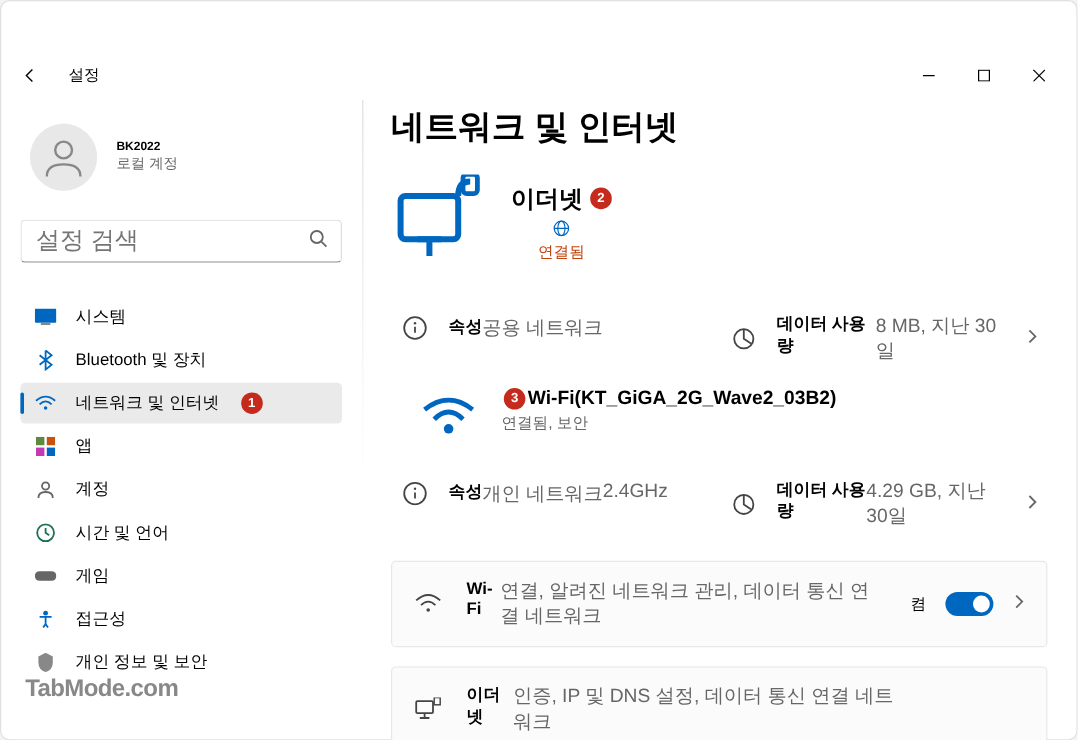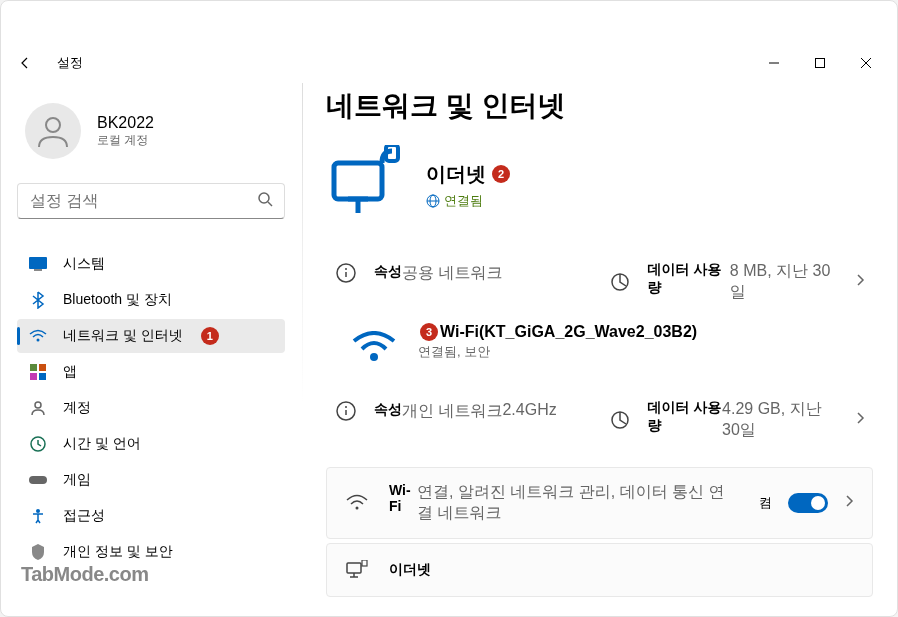--- a/index.html
+++ b/index.html
@@ -13,64 +13,64 @@
     .title-text { font-size: 13px; color: #000; }
     .window-controls { margin-left: auto; display: flex; }
     .win-btn { width: 46px; height: 32px; display: flex; align-items: center; justify-content: center; cursor: pointer; }
     
     .content { flex: 1; display: flex; overflow: hidden; }
     
     .sidebar { width: 300px; padding: 12px 16px 0 16px; display: flex; flex-direction: column; gap: 4px; overflow-y: auto; }
     .user-section { display: flex; align-items: center; gap: 16px; padding: 8px 0 20px 8px; }
     .avatar { width: 56px; height: 56px; border-radius: 50%; background: #e8e8e8; display: flex; align-items: center; justify-content: center; }
     .user-info { display: flex; flex-direction: column; }
-    .user-name { font-size: 16px; font-weight: 400; color: #000; }
+    .user-name { font-size: 10px; font-weight: 700; color: #000; }
     .user-type { font-size: 12px; color: #666; }
     
     .search-box { position: relative; margin-bottom: 24px; }
-    .search-input { width: 100%; height: 36px; border: 1px solid #ddd; border-bottom: 1px solid #888; border-radius: 4px; padding: 0 40px 0 12px; font-size: 16px; background: #fff; }
+    .search-input { width: 100%; height: 36px; border: 1px solid #ddd; border-bottom: 1px solid #888; border-radius: 4px; padding: 0 40px 0 12px; font-size: 20px; background: #fff; }
     .search-icon { position: absolute; right: 12px; top: 50%; transform: translateY(-50%); color: #666; }
     
     .nav-list { display: flex; flex-direction: column; gap: 2px; }
     .nav-item { display: flex; align-items: center; gap: 16px; padding: 8px 12px; border-radius: 4px; cursor: pointer; font-size: 14px; position: relative; }
     .nav-item.active { background: #eaeaea; }
     .nav-item.active::before { content: ""; position: absolute; left: 0; top: 8px; bottom: 8px; width: 3px; background: #0067c0; border-radius: 2px; }
     .nav-icon { width: 18px; height: 18px; display: flex; align-items: center; justify-content: center; flex-shrink: 0; }
     
     .badge { width: 18px; height: 18px; border-radius: 50%; background: #c42b1c; color: #fff; font-size: 11px; font-weight: bold; display: inline-flex; align-items: center; justify-content: center; margin-left: 2px; }
     
     .main { flex: 1; padding: 4px 24px 0 24px; overflow-y: auto; border-left: 1px solid transparent; position: relative; }
     .main::before { content: ""; position: absolute; left: 0; top: 0; bottom: 0; width: 1px; background: linear-gradient(#ddd, transparent 60%); }
     
     .page-title { font-size: 28px; font-weight: 600; margin-bottom: 20px; }
     
     .status-card { display: flex; align-items: center; gap: 20px; margin-bottom: 24px; }
     .status-icon-big { width: 80px; height: 80px; display: flex; align-items: center; justify-content: center; }
     .status-text { display: flex; flex-direction: column; gap: 4px; }
     .status-title { font-size: 20px; font-weight: 600; display: flex; align-items: center; gap: 4px; }
-    .status-sub { font-size: 13px; color: #4d7c0f; display: flex; align-items: center; gap: 4px; }
+    .status-sub { font-size: 13px; color: #c2410c; display: flex; align-items: center; gap: 4px; flex-direction: column; }
     
     .info-row { display: flex; align-items: center; padding: 12px 8px; gap: 16px; cursor: pointer; border-radius: 4px; }
     .info-icon { width: 24px; height: 24px; display: flex; align-items: center; justify-content: center; flex-shrink: 0; }
     .info-text { display: flex; flex-direction: row; }
     .info-title { font-size: 14px; font-weight: 600; }
     .info-sub { font-size: 16px; color: #666; }
     .info-right { margin-left: auto; display: flex; align-items: center; gap: 16px; }
     .chevron { color: #666; }
     
     .info-row-pair { display: flex; align-items: flex-start; }
     .info-row-pair .info-row { flex: 1; }
     
     .wifi-section { display: flex; align-items: flex-start; gap: 20px; padding: 8px 8px 8px 24px; margin-bottom: 8px; }
     .wifi-icon-big { width: 48px; height: 48px; display: flex; align-items: center; justify-content: center; }
     .wifi-text { display: flex; flex-direction: column; gap: 2px; }
     .wifi-title { font-size: 16px; font-weight: 600; display: flex; align-items: center; gap: 2px; }
     .wifi-sub { font-size: 13px; color: #666; }
     
-    .setting-card { background: #fbfbfb; border: 1px solid #e8e8e8; border-radius: 4px; margin-bottom: 4px; display: flex; align-items: center; padding: 14px 18px; gap: 20px; cursor: pointer; }
+    .setting-card { background: #fbfbfb; border: 1px solid #e8e8e8; border-radius: 4px; margin-bottom: 16px; display: flex; align-items: center; padding: 14px 18px; gap: 20px; cursor: pointer; }
     .setting-card .info-text { flex: 1; max-width: 360px; }
     .toggle { width: 40px; height: 20px; border-radius: 10px; background: #0067c0; position: relative; }
     .toggle::after { content: ""; position: absolute; right: 3px; top: 3px; width: 14px; height: 14px; border-radius: 50%; background: #fff; }
     .toggle-label { font-size: 13px; }
     
     .watermark { position: absolute; left: 20px; bottom: 30px; font-size: 20px; font-weight: bold; color: #888; text-shadow: -1px -1px 0 #fff, 1px -1px 0 #fff, -1px 1px 0 #fff, 1px 1px 0 #fff; letter-spacing: -0.5px; pointer-events: none; }
   </style>
 </head>
 <body>
 
@@ -355,19 +355,20 @@
         <span class="info-icon">
             <svg width="22" height="20" viewBox="0 0 22 20">
               <rect x="1" y="3" width="14" height="10" rx="1" fill="none" stroke="#444" stroke-width="1.5"></rect>
               <line x1="8" y1="13" x2="8" y2="17" stroke="#444" stroke-width="1.5"></line>
               <line x1="4" y1="17" x2="12" y2="17" stroke="#444" stroke-width="1.5"></line>
               <rect x="16" y="0" width="5" height="6" fill="none" stroke="#444" stroke-width="1.2"></rect>
             </svg>
           </span>
         <div class="info-text">
           <span class="info-title">이더넷</span>
+          <span class="info-sub">인증, IP 및 DNS 설정, 데이터 통신 연결 네트워크</span>
         </div>
       </div>
     </div>
   </div>
 
   <div class="watermark">TabMode.com</div>
 </div>
 
 </body></html>

